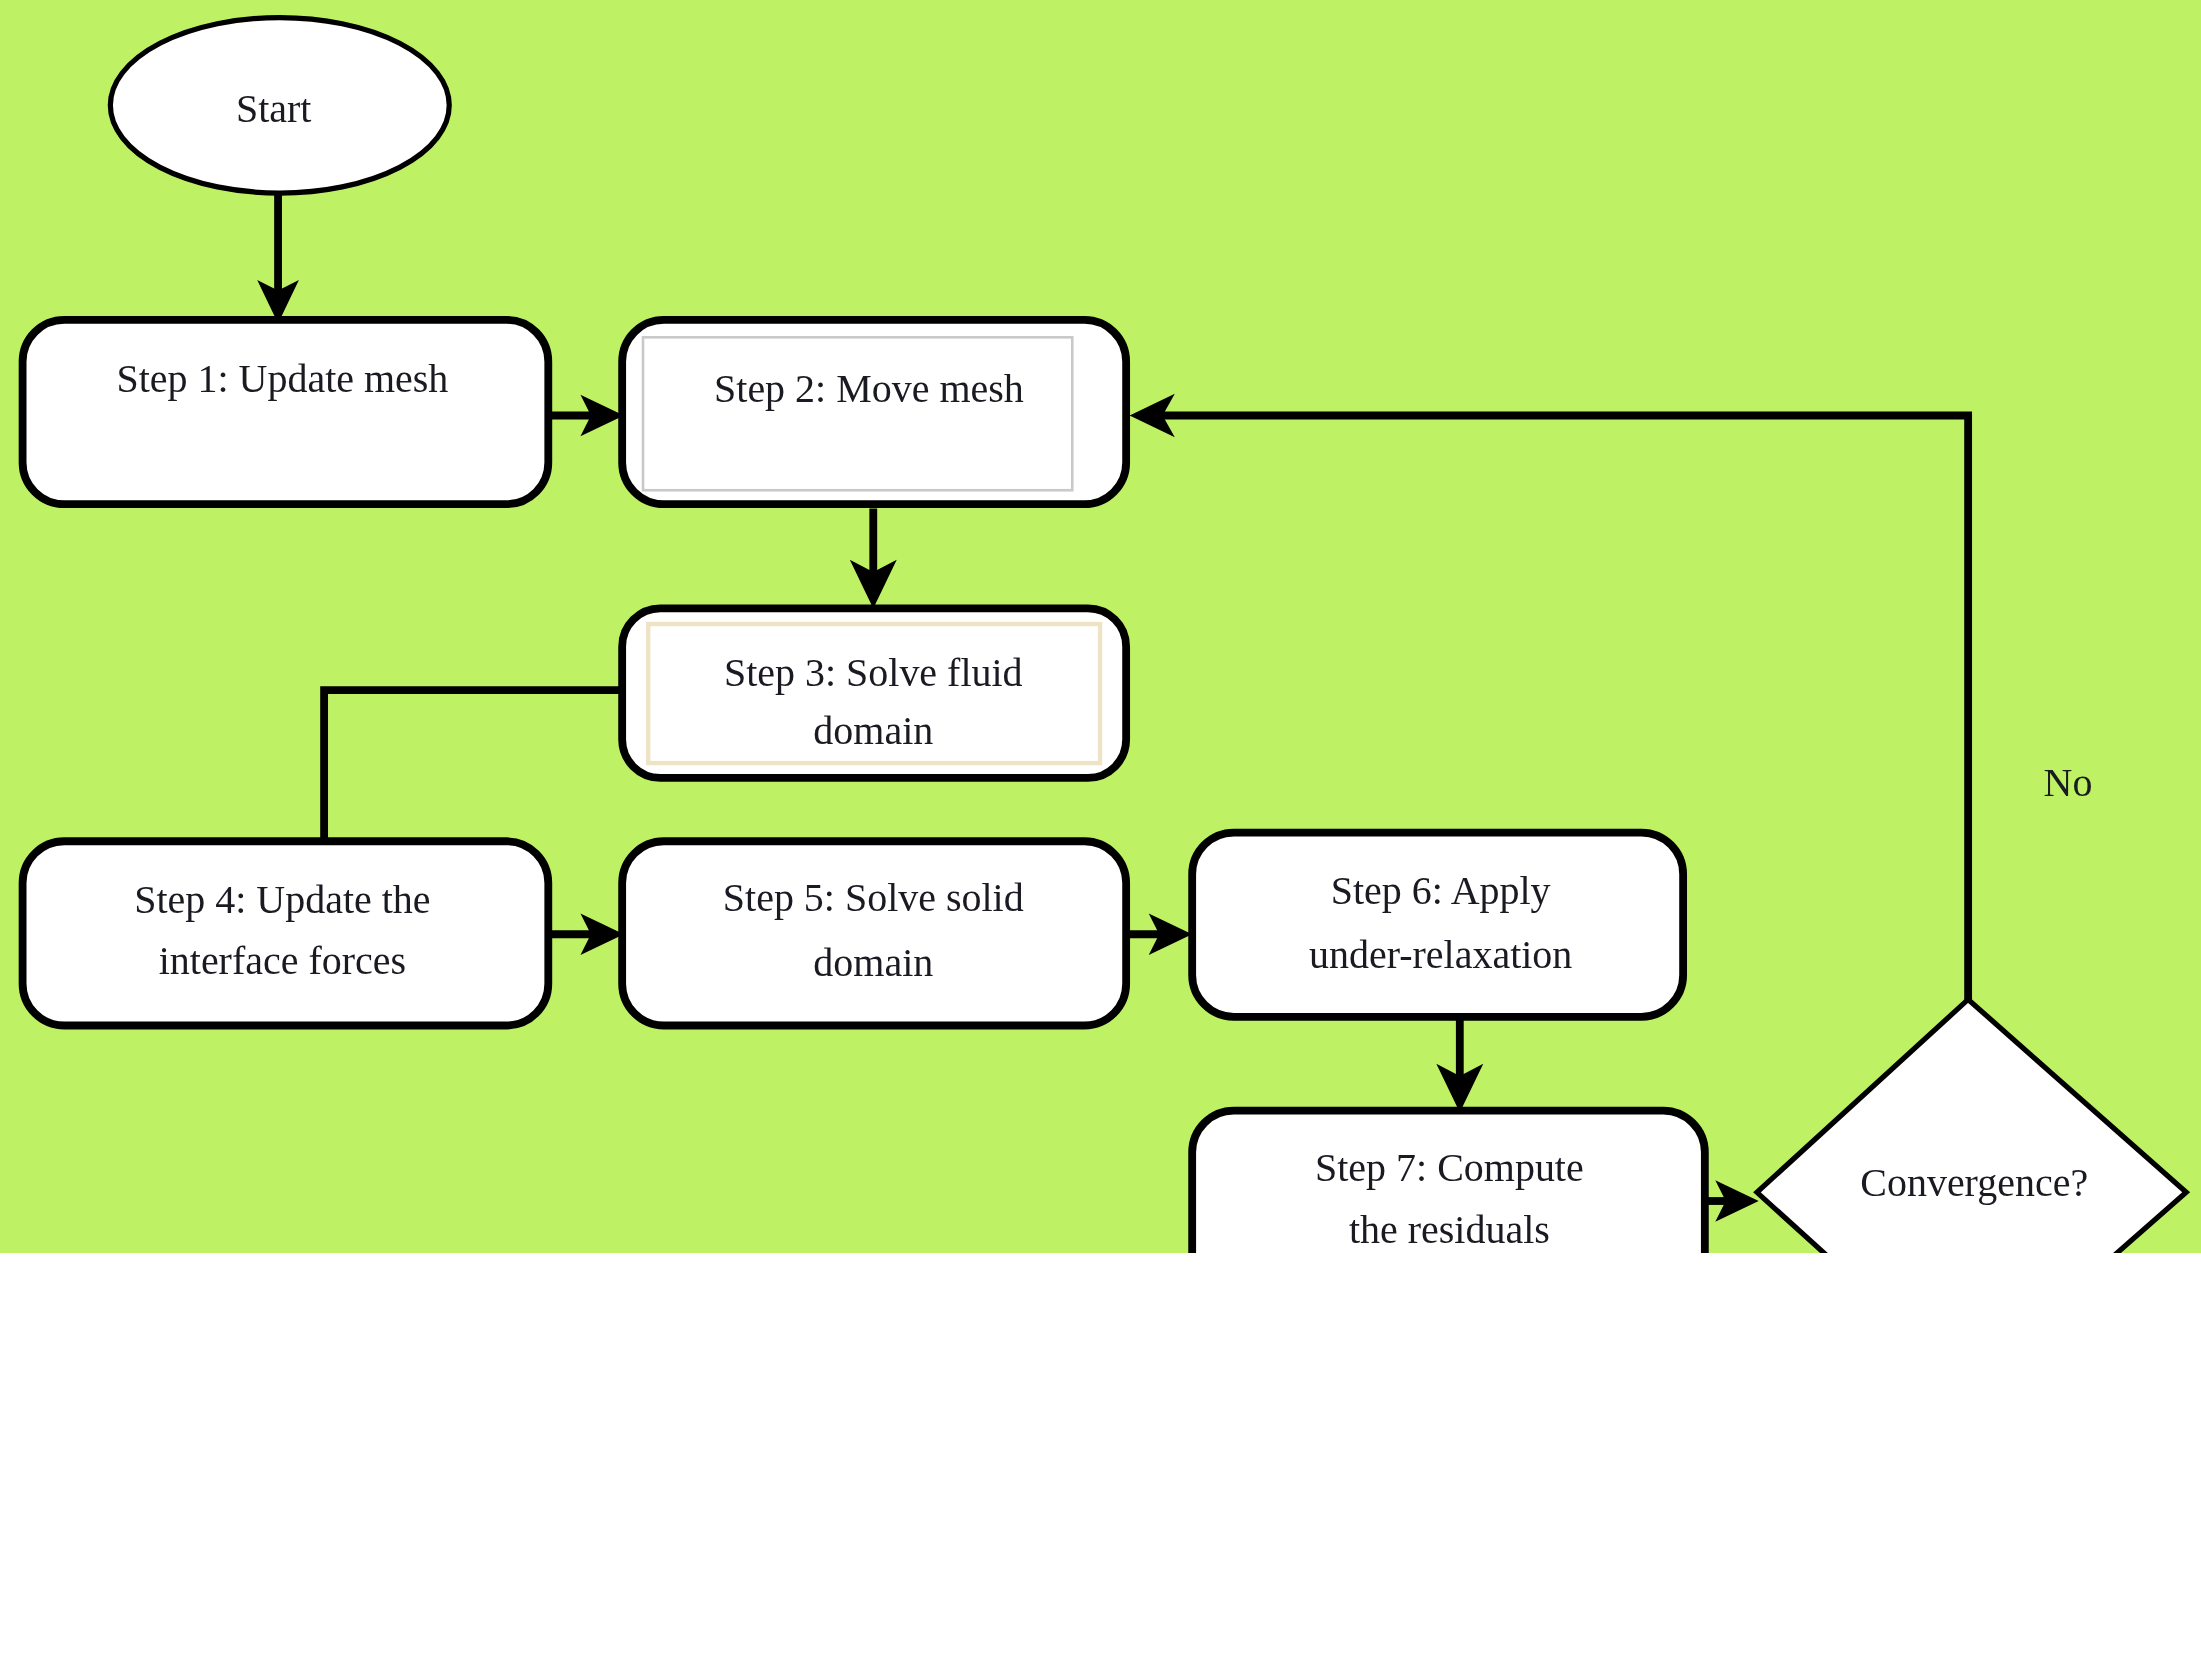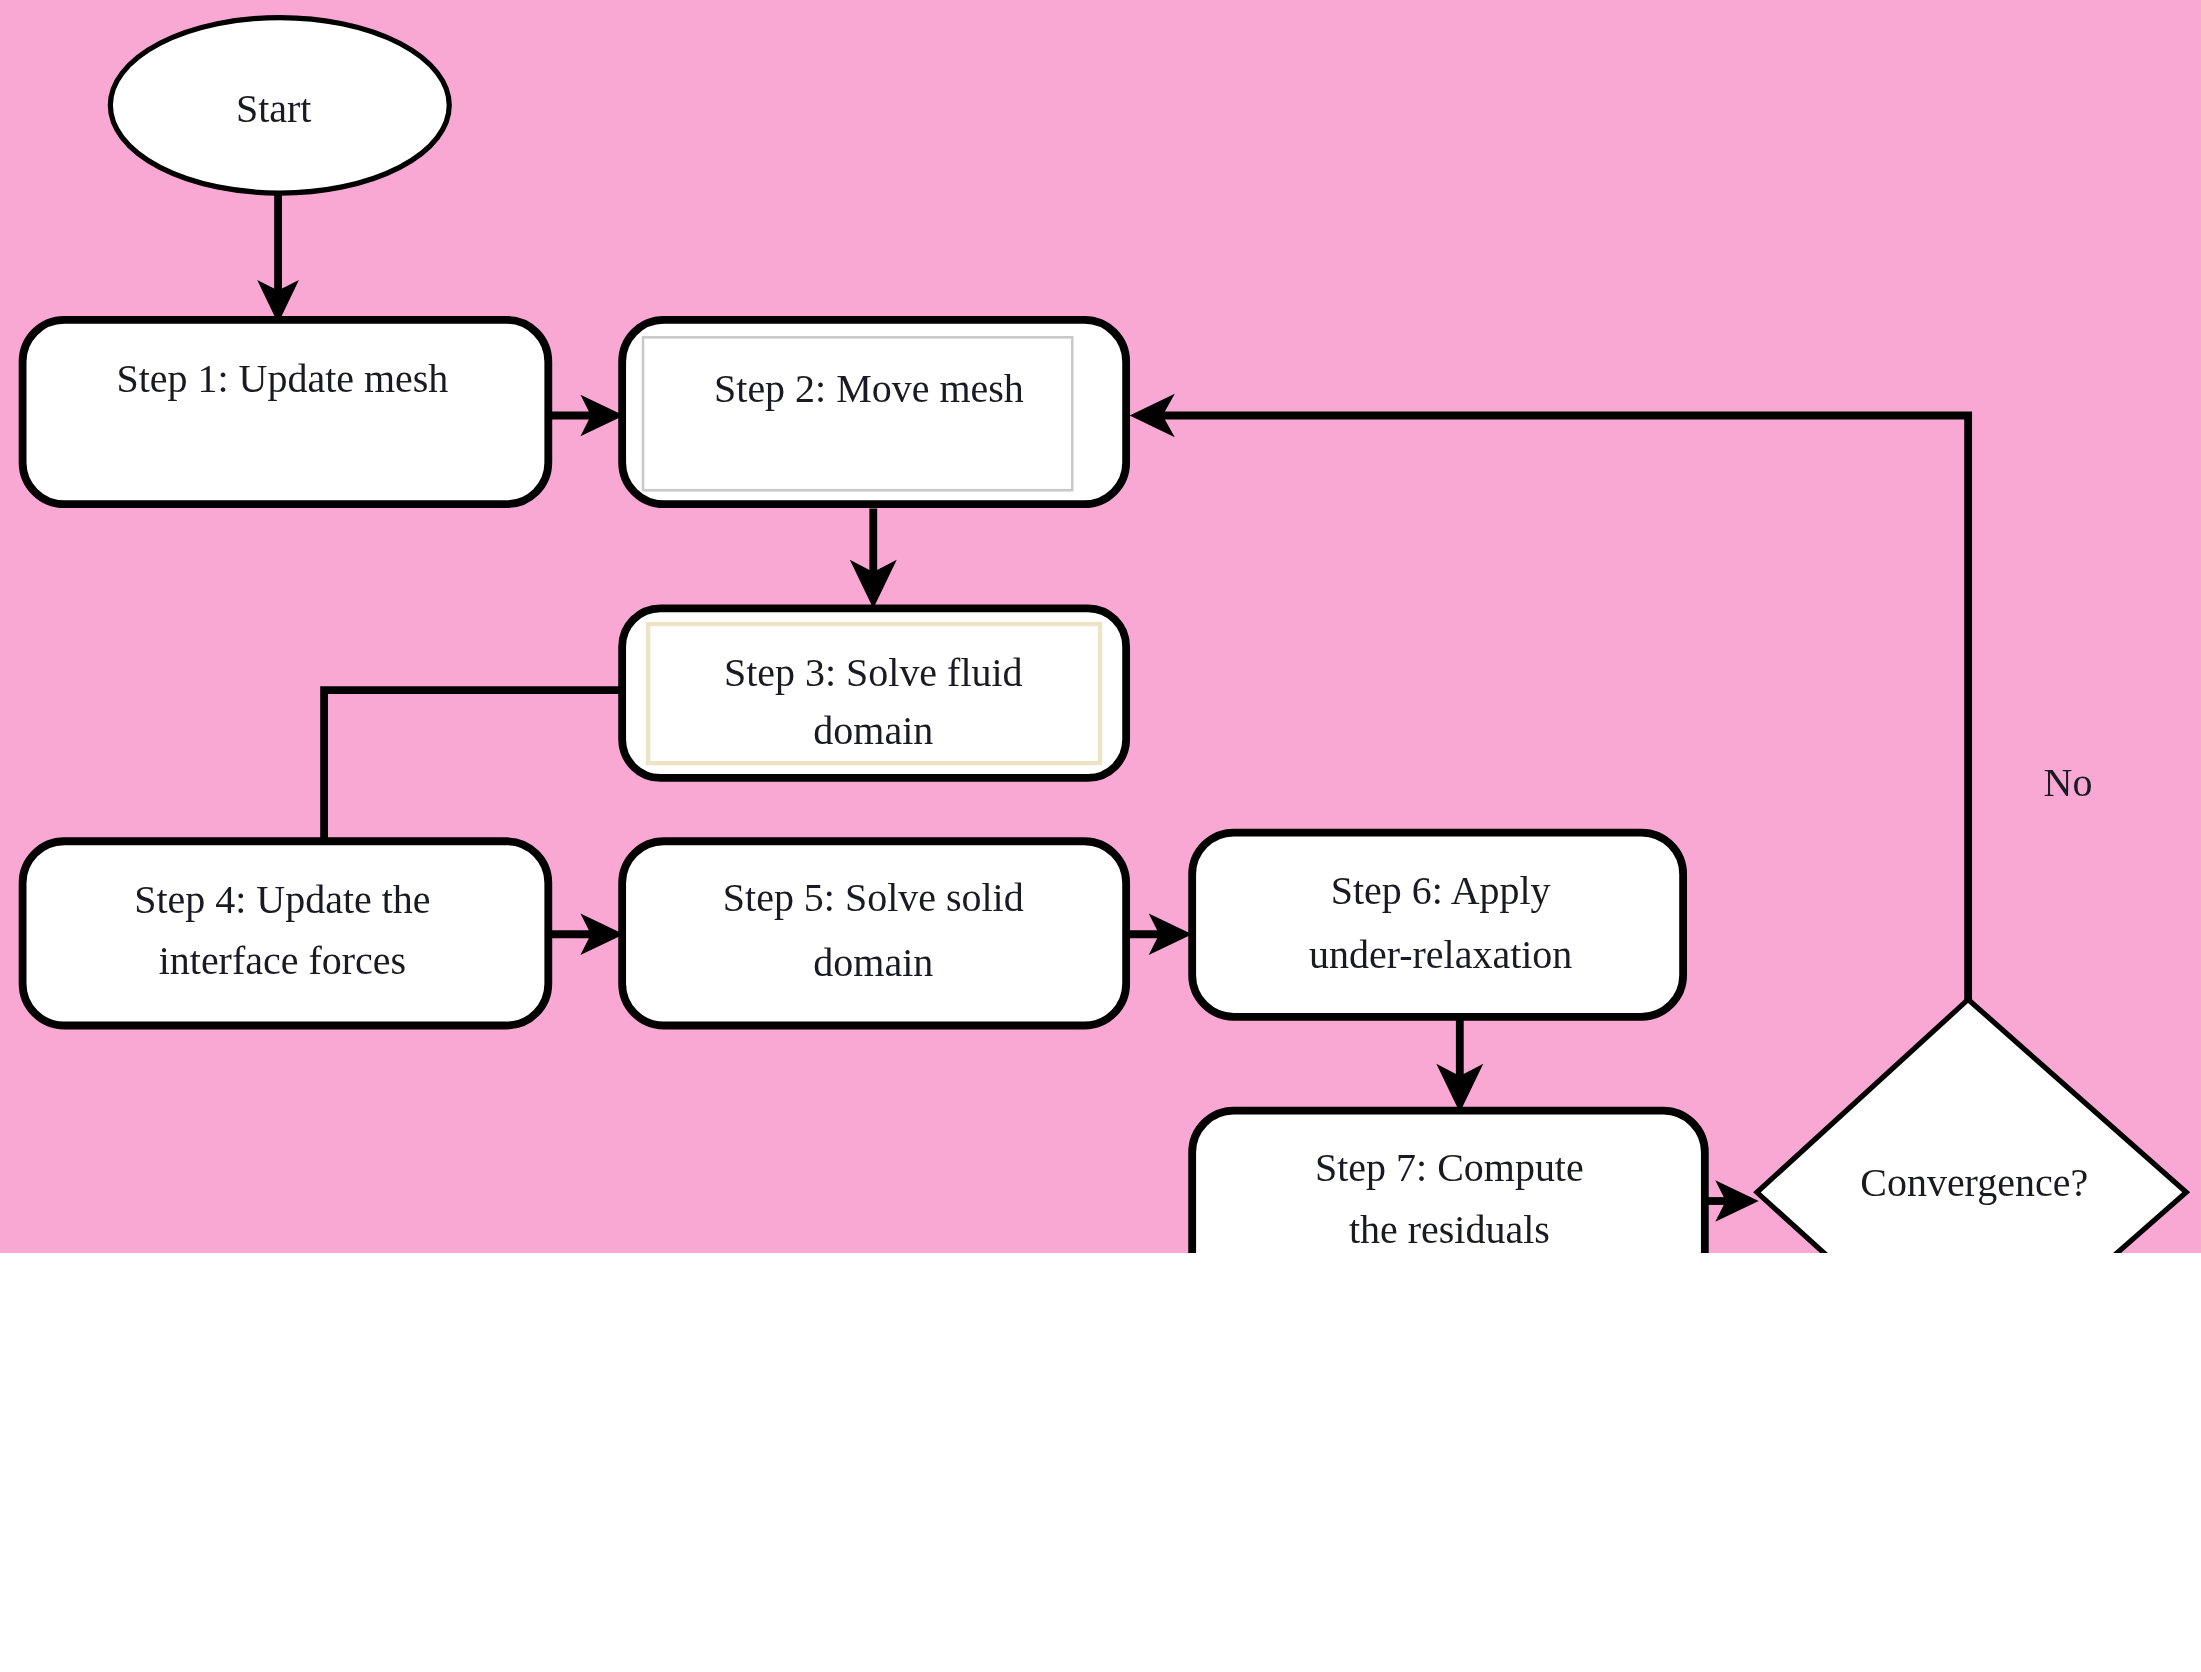--- a/index.html
+++ b/index.html
@@ -9,21 +9,21 @@
     background: #ffffff;
   }
   body {
     font-family: "Liberation Serif", "DejaVu Serif", serif;
     color: #000000;
   }
   #canvas {
     position: relative;
     width: 2201px;
     height: 1253px;
-    background: #f9a8d4;
+    background: #bef264;
     overflow: hidden;
   }
   svg#flow {
     position: absolute;
     left: 0;
     top: 0;
     width: 2201px;
     height: 1673px;
   }
   .node-text {

